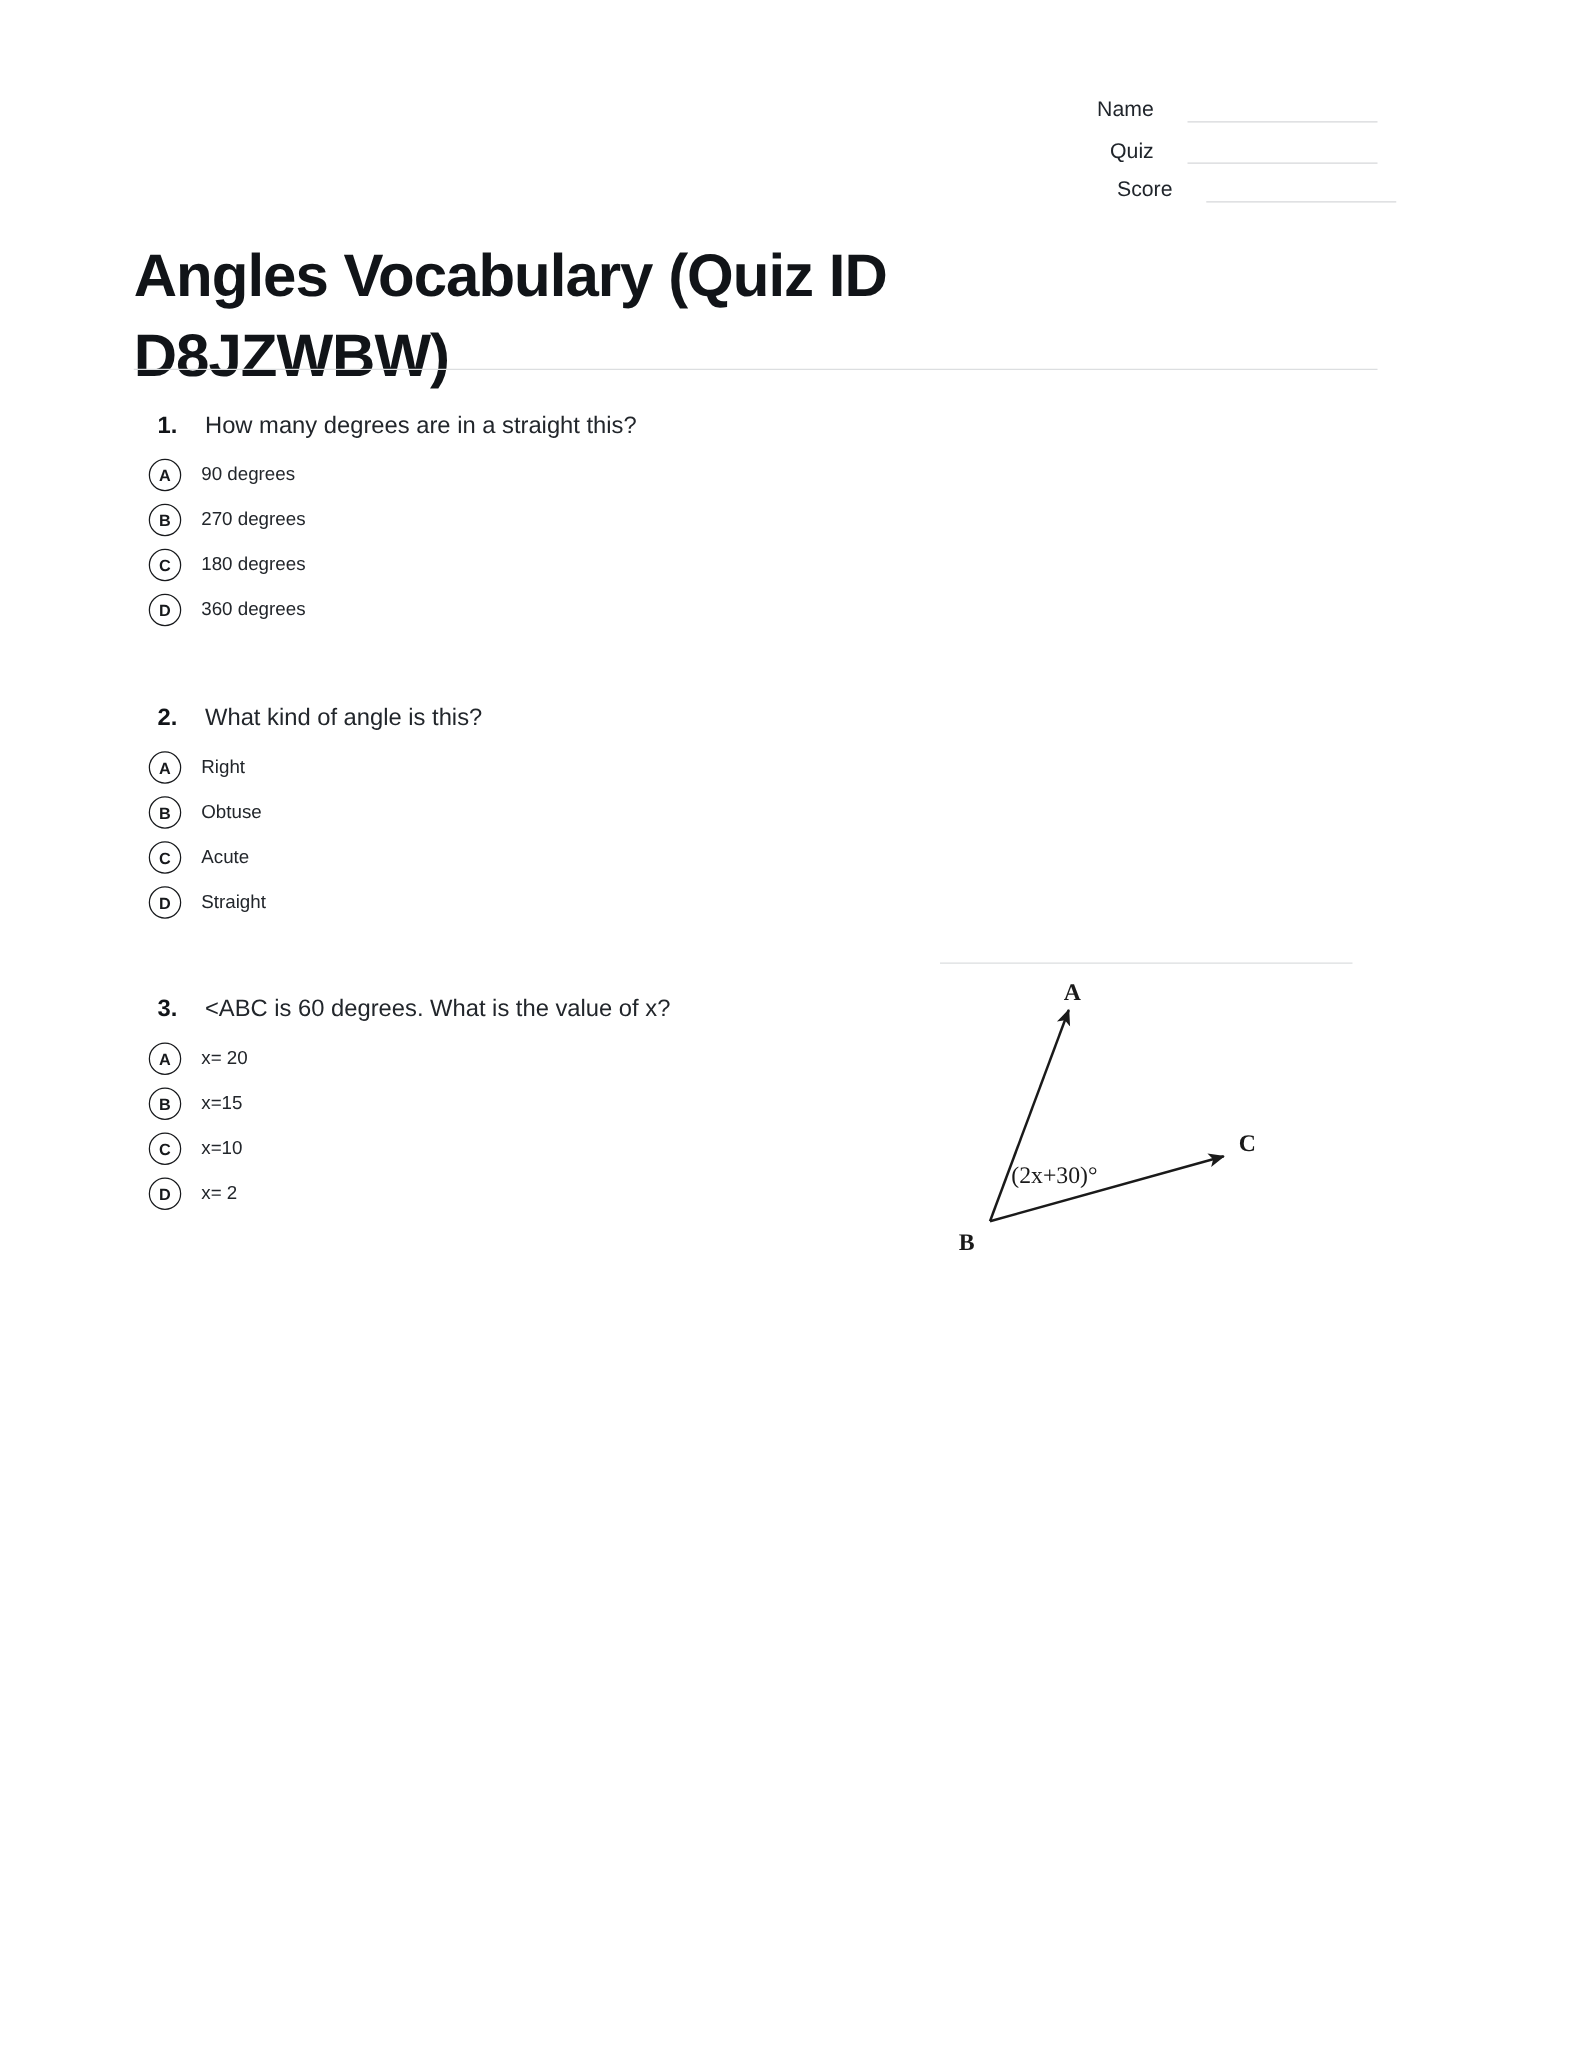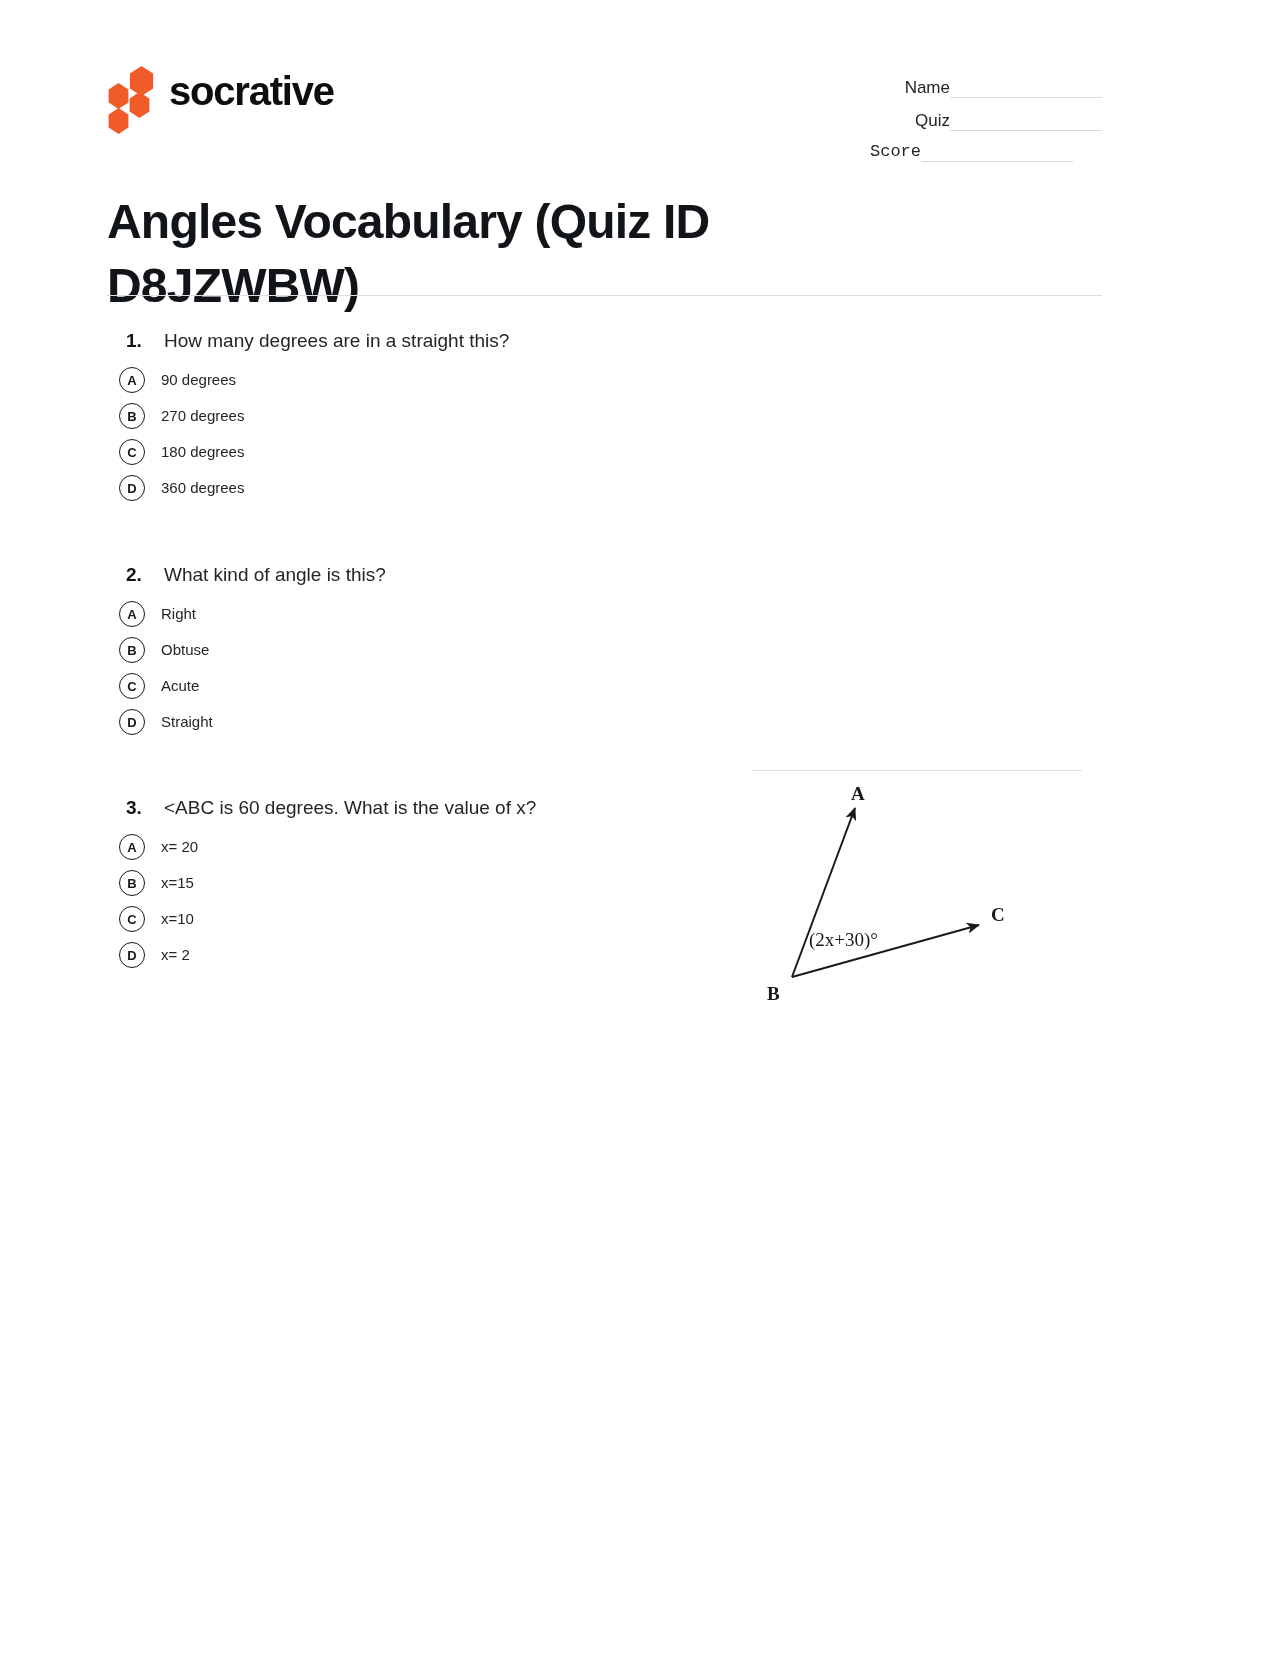--- a/index.html
+++ b/index.html
@@ -75,21 +75,21 @@
   .meta-row {
     display: flex;
     align-items: flex-end;
     justify-content: flex-end;
     margin-bottom: 11px;
     height: 22px;
   }
   .meta-label {
     font-size: 17px;
     color: #20252b;
-    margin-right: 0;
+    margin-right: 27px;
     white-space: nowrap;
     line-height: 20px;
   }
   .meta-rule {
     width: 152px;
     border-bottom: 1.5px solid #d6d8da;
     height: 15px;
   }
 
   .score-row {
@@ -222,43 +222,34 @@
     background-color: #ffffff;
   }
   svg { display: block; position: relative; }
 </style>
 </head>
 <body>
 
 <div class="page">
 
   <div class="header">
-    <div class="logo">
-      <span class="logo-mark">
-        <span class="hexcell hex-tr"></span>
-        <span class="hexcell hex-ml"></span>
-        <span class="hexcell hex-mr"></span>
-        <span class="hexcell hex-bl"></span>
-      </span>
-      <span class="logo-word">socrative</span>
-    </div>
 
     <div class="meta-fields">
       <div class="meta-row">
         <span class="meta-label">Name</span>
         <span class="meta-rule"></span>
       </div>
       <div class="meta-row">
         <span class="meta-label">Quiz</span>
         <span class="meta-rule"></span>
       </div>
     </div>
   </div>
 
-  <div class="score-row" style="left:833px;font-family:Liberation Mono, monospace;">
+  <div class="score-row" style="left:877px;">
     <span class="meta-label">Score</span>
     <span class="meta-rule"></span>
   </div>
 
   <h1 class="quiz-title">Angles Vocabulary (Quiz ID D8JZWBW)</h1>
 
   <div class="header-divider"></div>
 
   <div class="questions">
 

